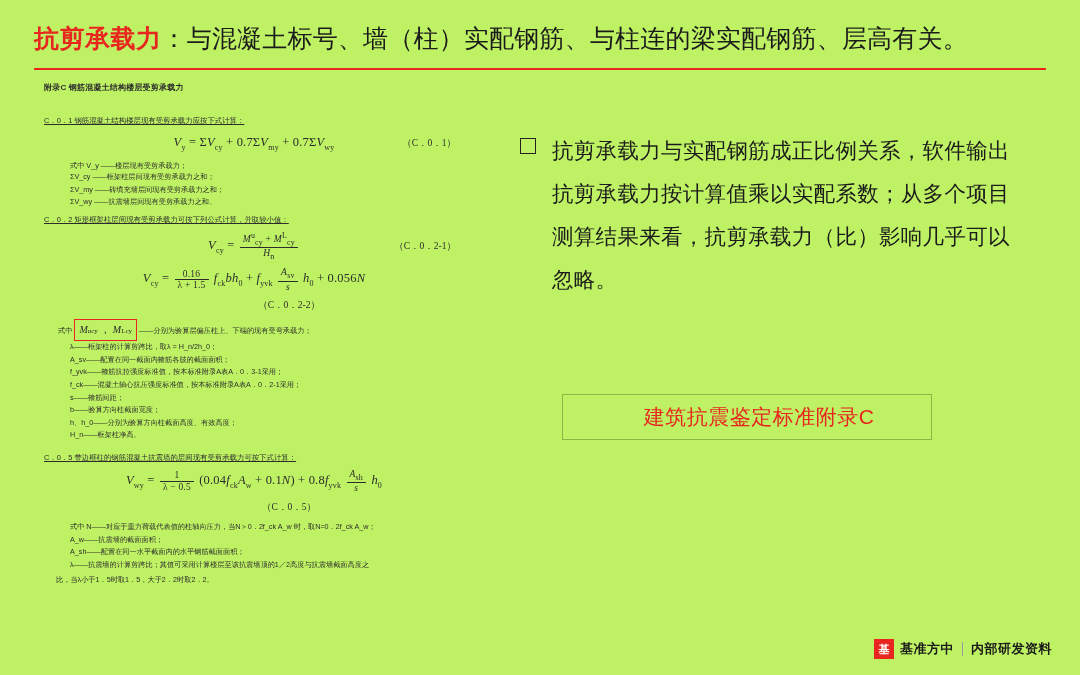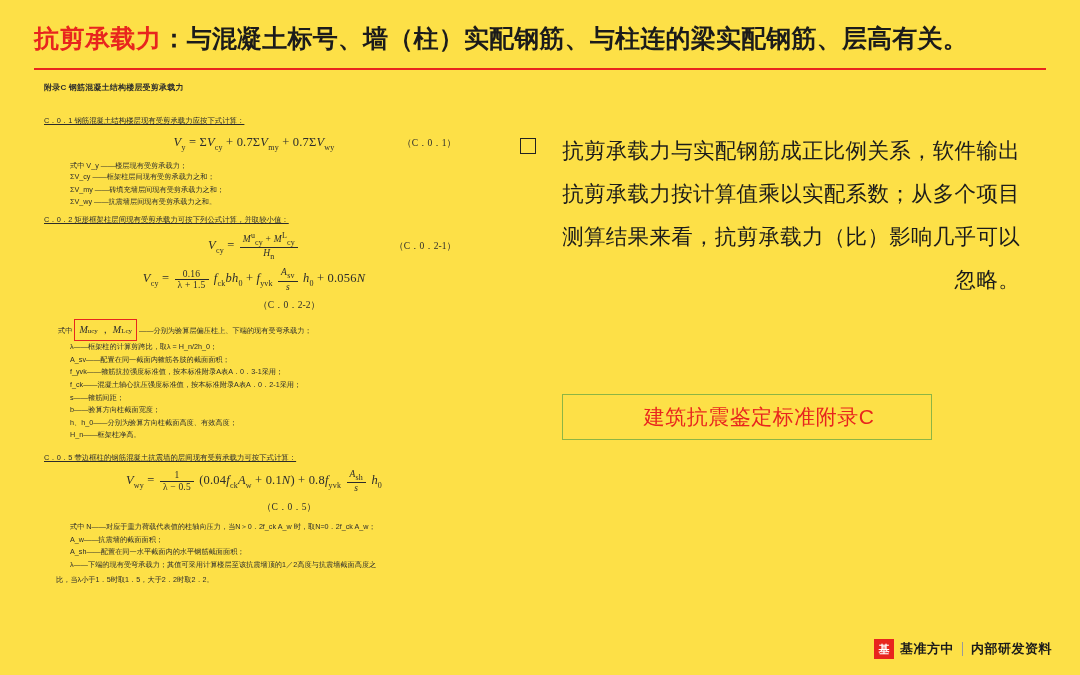--- a/index.html
+++ b/index.html
@@ -10,21 +10,21 @@
   body {
     width: 1080px;
     height: 675px;
     font-family: "Liberation Sans", sans-serif;
     position: relative;
     overflow: hidden;
   }
   .slide {
     position: absolute;
     inset: 0;
-    background: #fde047;
+    background: #bef264;
   }
 
   
   .title-row {
     position: absolute;
     left: 34px;
     top: 22px;
     right: 34px;
     display: flex;
     align-items: baseline;
@@ -32,21 +32,21 @@
   }
   .title-red {
     color: #e8251e;
     font-size: 25px;
     font-weight: bold;
     letter-spacing: 0.5px;
   }
   .title-rest {
     color: #1b1b1b;
     font-size: 25px;
-    font-weight: bold;
+    font-weight: normal;
     letter-spacing: 0.2px;
   }
   .title-underline {
     position: absolute;
     left: 34px;
     top: 68px;
     width: 1012px;
     height: 2px;
     background: #e8251e;
   }
@@ -135,21 +135,20 @@
     line-height: 1.8;
     margin-top: 2px;
   }
 
   
   .right-block {
     position: absolute;
     left: 520px;
     top: 130px;
     width: 500px;
-    text-align: right;
   }
   .bullet-row {
     display: flex;
     align-items: flex-start;
   }
   .bullet-mark {
     width: 14px;
     height: 14px;
     border: 1.6px solid #222;
     margin-top: 8px;
@@ -321,21 +320,21 @@
       </span>
     </div>
     <div class="formula-row">
       <span class="eqno center-below">（C．0．5）</span>
     </div>
 
     <div class="deflist" style="margin-top:6px;">
       <div>式中 N——对应于重力荷载代表值的柱轴向压力，当N＞0．2f_ck A_w 时，取N=0．2f_ck A_w；</div>
       <div>A_w——抗震墙的截面面积；</div>
       <div>A_sh——配置在同一水平截面内的水平钢筋截面面积；</div>
-      <div>λ——下端的现有受弯承载力；其值可采用计算楼层至该抗震墙顶的1／2高度与抗震墙截面高度之</div>
+      <div>λ——抗震墙的计算剪跨比；其值可采用计算楼层至该抗震墙顶的1／2高度与抗震墙截面高度之</div>
     </div>
     <div class="para" style="margin-left:12px;">比，当λ小于1．5时取1．5，大于2．2时取2．2。</div>
   </div>
 
   <div class="right-block">
     <div class="bullet-row">
       <div class="bullet-mark"></div>
       <div class="bullet-text">抗剪承载力与实配钢筋成正比例关系，软件输出抗剪承载力按计算值乘以实配系数；从多个项目测算结果来看，抗剪承载力（比）影响几乎可以忽略。</div>
     </div>
   </div>

